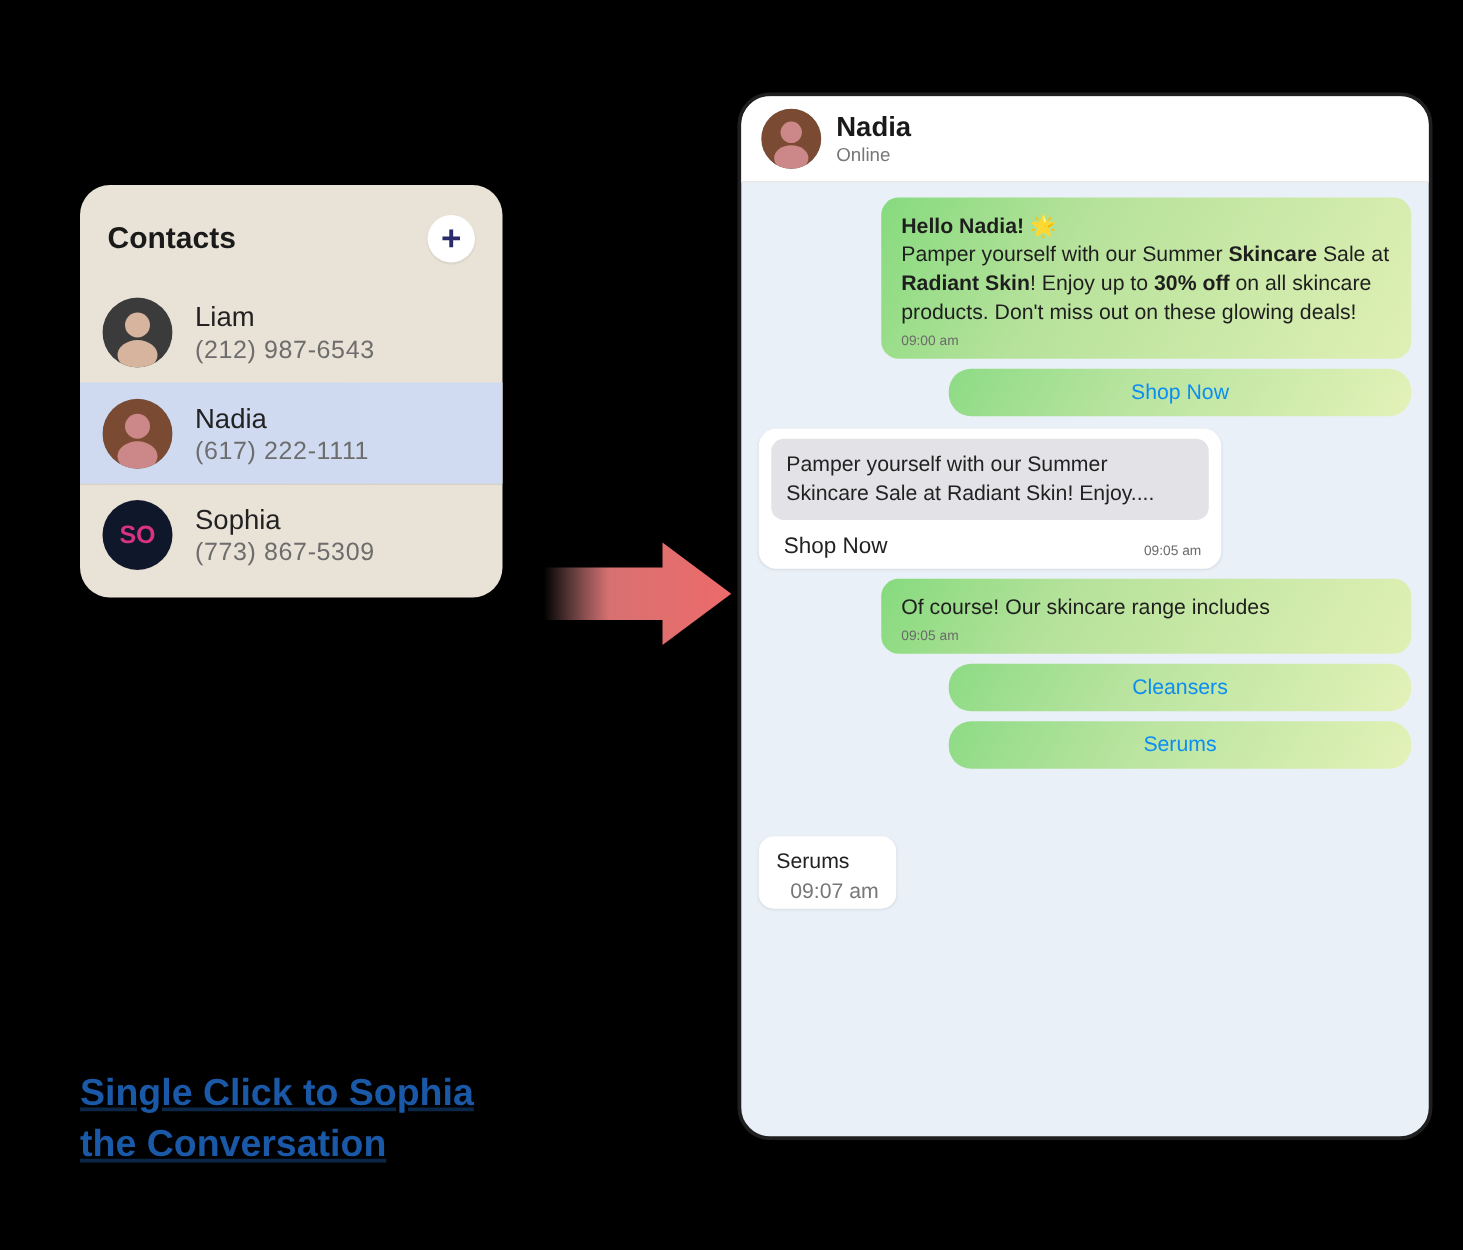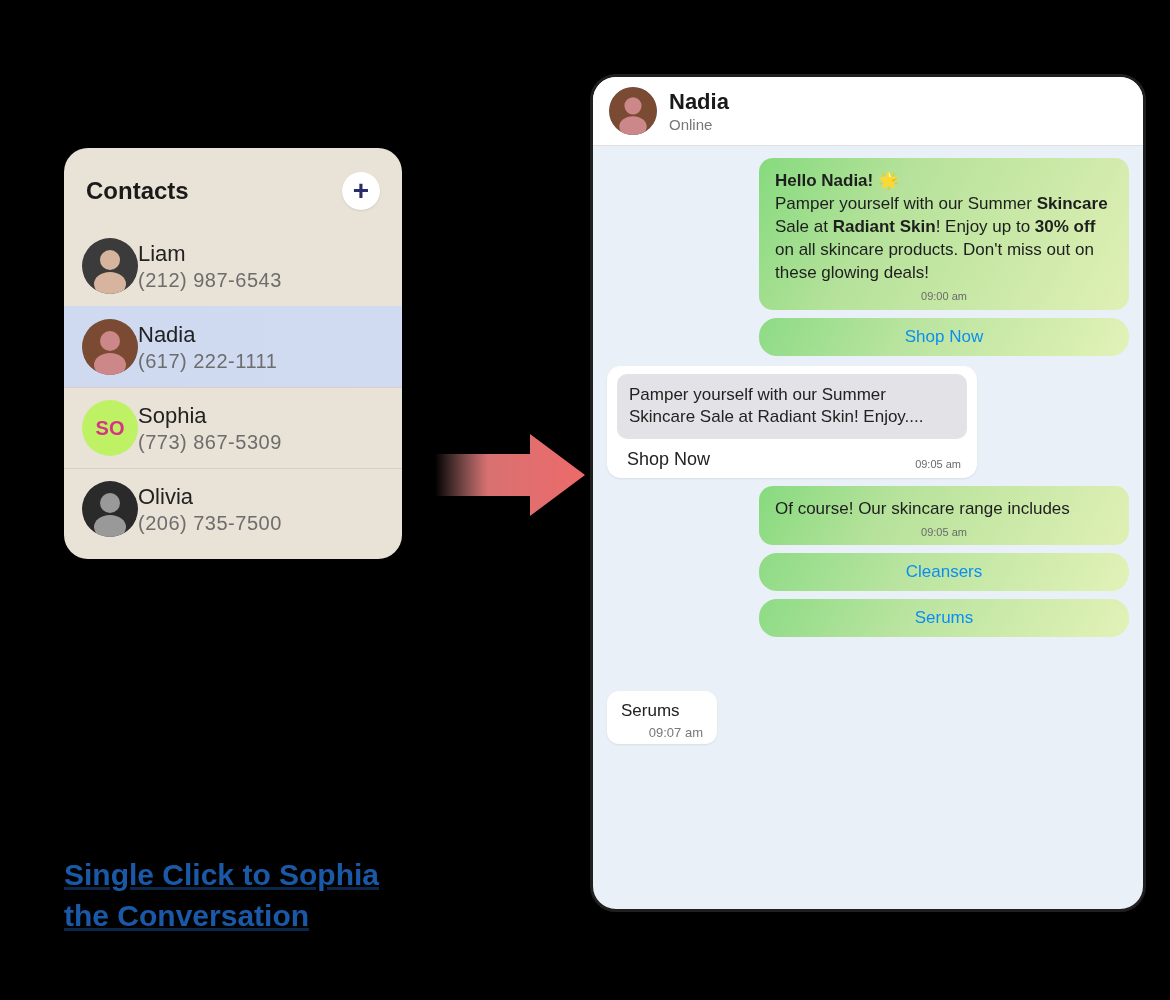--- a/index.html
+++ b/index.html
@@ -44,21 +44,21 @@
   }
   .avatar {
     width: 56px; height: 56px; border-radius: 50%;
     flex: 0 0 56px;
     display: flex; align-items: center; justify-content: center;
     font-weight: 600; font-size: 20px;
     background: #888; color: #fff;
     overflow: hidden;
   }
   .avatar svg { width: 100%; height: 100%; }
-  .contact-text { }
+  .contact-text { margin-left: 18px; }
   .contact-name { font-size: 22px; font-weight: 500; color: #222; }
   .contact-phone { font-size: 20px; color: #6d6d6d; margin-top: 2px; letter-spacing: 0.5px; }
   
   .arrow {
     position: absolute;
     left: 435px; top: 430px;
     width: 150px; height: 90px;
   }
   
   .phone {
@@ -85,31 +85,31 @@
   .bubble {
     border-radius: 14px;
     padding: 12px 16px 6px 16px;
     margin-bottom: 8px;
     font-size: 17px; line-height: 1.35;
     color: #1e1e1e;
     position: relative;
   }
   .bubble.sent {
     margin-left: auto;
-    width: 370px;
+    width: 424px;
     background: linear-gradient(120deg, #86da7e 0%, #b6e29b 35%, #e0f0b5 100%);
   }
   .bubble.received {
     width: 370px;
     background: #fff;
     box-shadow: 0 1px 2px rgba(0,0,0,0.08);
   }
   .bubble .ts {
     font-size: 11px; color: #6a6a6a;
-    text-align: center;
+    text-align: left;
     margin-top: 4px;
   }
   .action-btn {
     margin-left: auto;
     width: 370px;
     background: linear-gradient(120deg, #8ddb85 0%, #b9e49f 40%, #e3f2b8 100%);
     border-radius: 18px;
     text-align: center;
     padding: 9px 0;
     color: #0d8df2; font-size: 17px; font-weight: 500;
@@ -128,21 +128,21 @@
     font-size: 18px; color: #222; padding: 0 4px 0 4px;
   }
   .small-received {
     background: #fff; border-radius: 12px;
     padding: 10px 14px 4px 14px;
     width: 110px;
     box-shadow: 0 1px 2px rgba(0,0,0,0.08);
     margin-top: 54px;
   }
   .small-received .lbl { font-size: 17px; color: #222; }
-  .small-received .ts { font-size: 13px; color: #777; text-align: right; margin-top: 4px; }
+  .small-received .ts { font-size: 17px; color: #777; text-align: right; margin-top: 4px; }
   
   .caption {
     position: absolute;
     left: 64px; top: 855px;
     font-size: 30px; font-weight: 700;
     color: #1a59a7;
     text-decoration: underline;
     text-decoration-color: #0b2646;
     line-height: 1.35;
   }
@@ -179,37 +179,24 @@
             <circle cx="28" cy="22" r="10" fill="#c88"></circle>
             <ellipse cx="28" cy="46" rx="16" ry="12" fill="#c88"></ellipse>
           </svg>
         </div>
         <div class="contact-text">
        <div class="contact-name">Nadia</div>
        <div class="contact-phone">(617) 222-1111</div>
      </div>
       </div>
       <div class="contact-row">
-        <div class="avatar" style="background:#bef264;color:#d63384">SO</div>
+        <div class="avatar" style="background:#0f172a;color:#d63384">SO</div>
         <div class="contact-text">
        <div class="contact-name">Sophia</div>
        <div class="contact-phone">(773) 867-5309</div>
-     </div>
-      </div>
-      <div class="contact-row">
-        <div class="avatar">
-          <svg viewBox="0 0 56 56">
-            <circle cx="28" cy="28" r="28" fill="#2a2a2a"></circle>
-            <circle cx="28" cy="22" r="10" fill="#999"></circle>
-            <ellipse cx="28" cy="46" rx="16" ry="12" fill="#999"></ellipse>
-          </svg>
-        </div>
-        <div class="contact-text">
-       <div class="contact-name">Olivia</div>
-       <div class="contact-phone">(206) 735-7500</div>
      </div>
       </div>
     </div>
 </div>
 
 <div class="arrow">
   <svg viewBox="0 0 150 90">
     <defs>
       <linearGradient id="ag" x1="0" y1="0" x2="1" y2="0">
         <stop offset="0" stop-color="#f7a6a6" stop-opacity="0"></stop>

